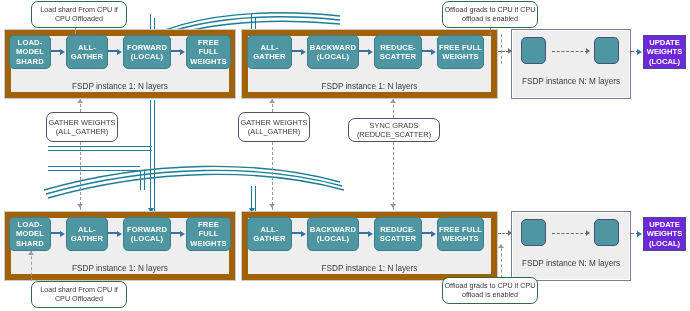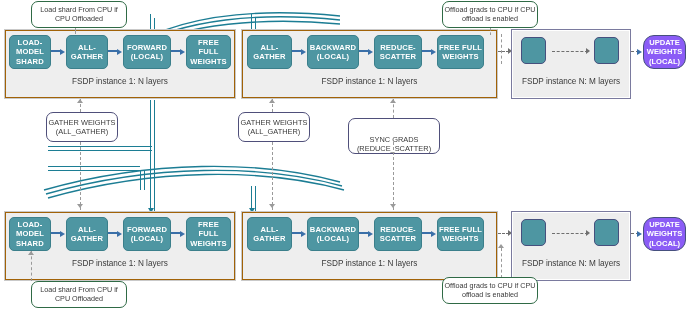--- a/index.html
+++ b/index.html
@@ -1,21 +1,21 @@
 <!DOCTYPE html>
 <html><head>
 <meta charset="utf-8">
 <style>
   html,body{margin:0;padding:0;background:#ffffff;}
   body{width:690px;height:311px;overflow:hidden;
        font-family:"Liberation Sans","DejaVu Sans",sans-serif;}
   #stage{position:relative;width:690px;height:311px;}
 
   
-  .panel{position:absolute;background:#eeeeee;border:1px solid #a16207;
+  .panel{position:absolute;background:#eeeeee;border:6px solid #a16207;
          box-shadow:0 0 0 1px #c9c9c9;box-sizing:border-box;}
   .panel-n{background:#eeeeee;border:1px solid #ffffff;box-shadow:0 0 0 1px #7a7a9e;}
   .panel-label{position:absolute;left:0;right:0;text-align:center;
                font-size:8.2px;color:#3a3a3a;white-space:nowrap;}
 
   
   .step{position:absolute;box-sizing:border-box;
         background:#4e96a2;border:1px solid #3b7f8b;border-radius:5px;
         color:#ffffff;font-size:7.6px;line-height:9.2px;font-weight:bold;
         display:flex;align-items:center;justify-content:center;text-align:center;
@@ -23,22 +23,22 @@
   .step span{display:block;}
   .minibox{position:absolute;box-sizing:border-box;background:#4e96a2;
            border:1.5px solid #46507e;border-radius:5px;}
 
   
   .databox{position:absolute;box-sizing:border-box;background:#565656;
            border:1px solid #4a4a4a;border-radius:8px;color:#ffffff;
            font-size:8px;display:flex;align-items:center;justify-content:center;}
 
   
-  .update{position:absolute;box-sizing:border-box;background:#8b5cf6;
-          border:1.5px solid #46507e;border-radius:11px;color:#ffffff;
+  .update{position:absolute;box-sizing:border-box;background:#6d28d9;
+          border:1.5px solid #46507e;border-radius:0;color:#ffffff;
           font-size:7.6px;line-height:9.2px;font-weight:bold;
           display:flex;align-items:center;justify-content:center;text-align:center;}
 
   
   .note{position:absolute;box-sizing:border-box;background:#ffffff;
         border:1px solid #4f4f7a;border-radius:7px;color:#3a3a3a;
         font-size:7.4px;line-height:9px;
         display:flex;align-items:center;justify-content:center;text-align:center;}
 
   
@@ -218,21 +218,21 @@
       <span>(ALL_GATHER)</span>
     </div>
   </div>
   <div class="note" style="left:238px;top:112px;width:72px;height:30px;">
     <div>
       <span>GATHER</span>
       <span>WEIGHTS</span>
       <span>(ALL_GATHER)</span>
     </div>
   </div>
-  <div class="note" style="left:348px;top:118px;width:92px;height:36px;align-items:flex-end;">
+  <div class="note" style="left:348px;top:118px;width:92px;height:24px;">
     <div>
       <span>SYNC GRADS</span>
       <span>(REDUCE_SCATTER)</span>
     </div>
   </div>
 
   <div class="dashv" style="left:80px;top:99px;height:13px;"></div>
   <div class="dashv" style="left:80px;top:142px;height:68px;"></div>
   <div class="arrow arr-down-grey" style="left:77px;top:204px;"></div>
   <div class="arrow arr-up-grey" style="left:77px;top:99px;"></div>

